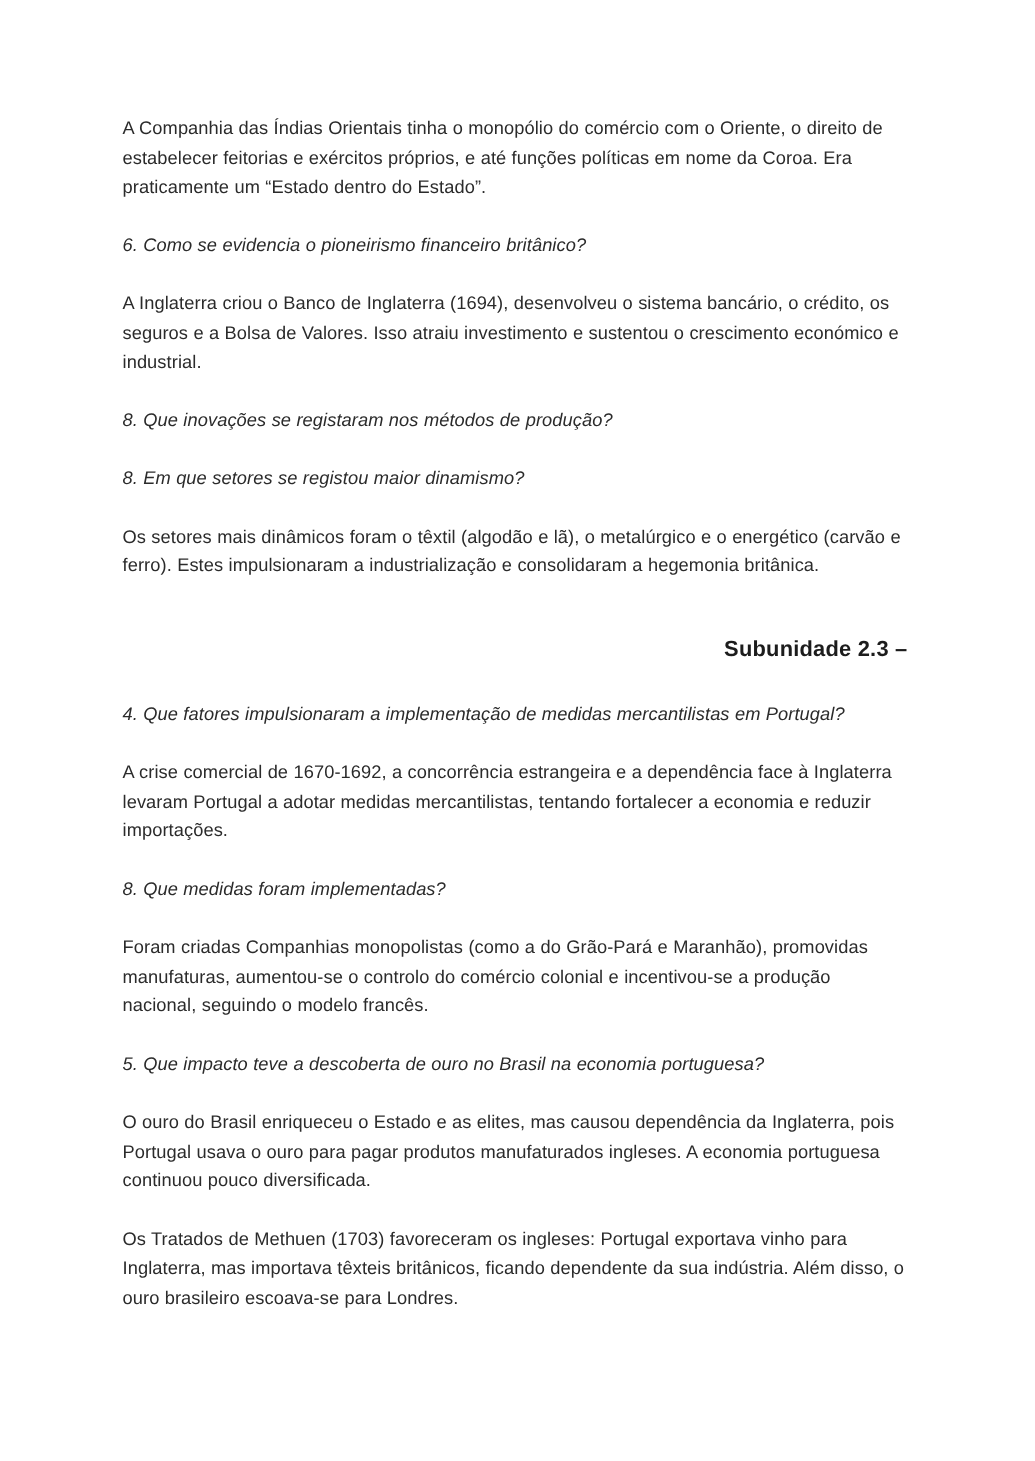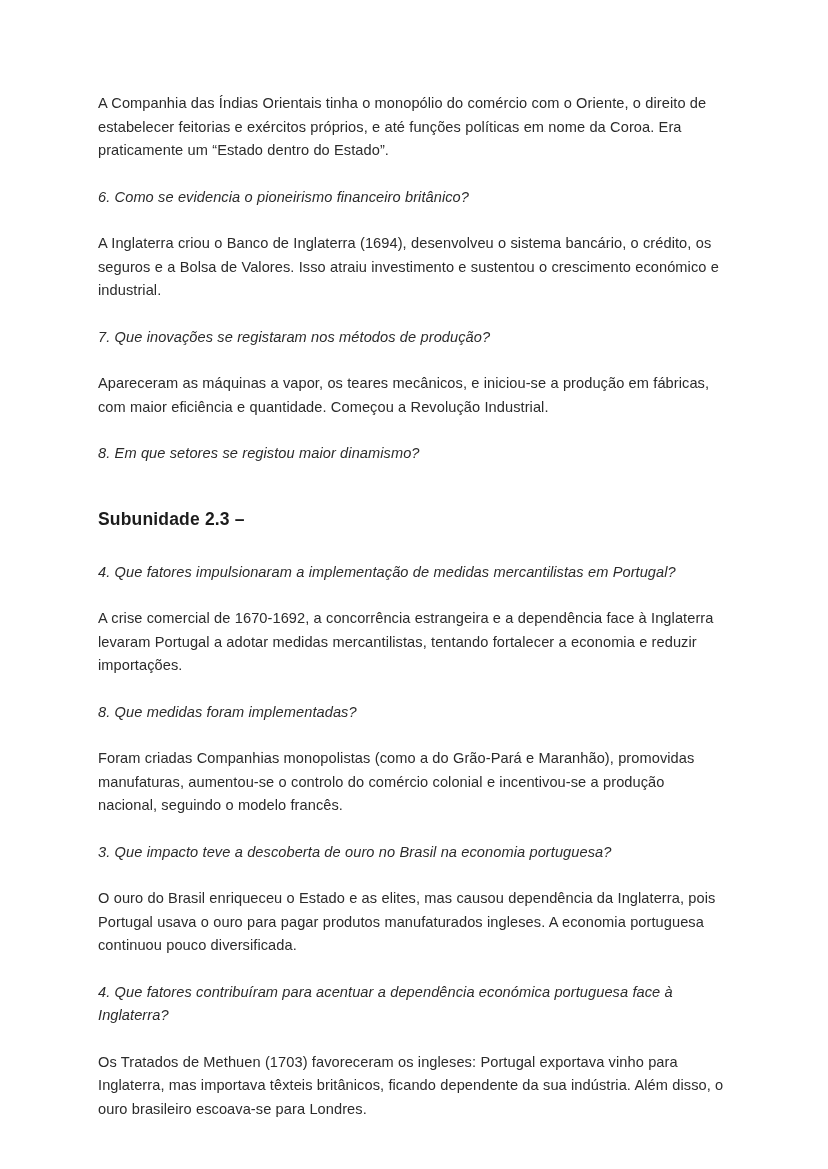--- a/index.html
+++ b/index.html
@@ -42,57 +42,57 @@
     margin-bottom: 23px;
     font-style: italic;
   }
   h2.subheading {
     margin: 42px 0 30px 0;
     font-size: 17.5px;
     line-height: 23px;
     font-weight: bold;
     color: #1c1c1c;
     letter-spacing: 0.01em;
+    text-align: right;
   }
   
   .content > :first-child {
     margin-top: 0;
   }
 </style>
 </head>
 <body>
 
 <div class="page">
   <div class="content">
 
     <p class="para">A Companhia das Índias Orientais tinha o monopólio do comércio com o Oriente, o direito de estabelecer feitorias e exércitos próprios, e até funções políticas em nome da Coroa. Era praticamente um “Estado dentro do Estado”.</p>
 
     <p class="para question">6. Como se evidencia o pioneirismo financeiro britânico?</p>
 
     <p class="para">A Inglaterra criou o Banco de Inglaterra (1694), desenvolveu o sistema bancário, o crédito, os seguros e a Bolsa de Valores. Isso atraiu investimento e sustentou o crescimento económico e industrial.</p>
 
-    <p class="para question">7. Que inovações se registaram nos métodos de produção?</p>
+    <p class="para question">8. Que inovações se registaram nos métodos de produção?</p>
 
-    <p class="para">Apareceram as máquinas a vapor, os teares mecânicos, e iniciou-se a produção em fábricas, com maior eficiência e quantidade. Começou a Revolução Industrial.</p>
 
     <p class="para question">8. Em que setores se registou maior dinamismo?</p>
 
+    <p class="para">Os setores mais dinâmicos foram o têxtil (algodão e lã), o metalúrgico e o energético (carvão e ferro). Estes impulsionaram a industrialização e consolidaram a hegemonia britânica.</p>
 
     <h2 class="subheading">Subunidade 2.3 –</h2>
 
     <p class="para question">4. Que fatores impulsionaram a implementação de medidas mercantilistas em Portugal?</p>
 
     <p class="para">A crise comercial de 1670-1692, a concorrência estrangeira e a dependência face à Inglaterra levaram Portugal a adotar medidas mercantilistas, tentando fortalecer a economia e reduzir importações.</p>
 
     <p class="para question">8. Que medidas foram implementadas?</p>
 
     <p class="para">Foram criadas Companhias monopolistas (como a do Grão-Pará e Maranhão), promovidas manufaturas, aumentou-se o controlo do comércio colonial e incentivou-se a produção nacional, seguindo o modelo francês.</p>
 
-    <p class="para question">3. Que impacto teve a descoberta de ouro no Brasil na economia portuguesa?</p>
+    <p class="para question">5. Que impacto teve a descoberta de ouro no Brasil na economia portuguesa?</p>
 
     <p class="para">O ouro do Brasil enriqueceu o Estado e as elites, mas causou dependência da Inglaterra, pois Portugal usava o ouro para pagar produtos manufaturados ingleses. A economia portuguesa continuou pouco diversificada.</p>
 
-    <p class="para question">4. Que fatores contribuíram para acentuar a dependência económica portuguesa face à Inglaterra?</p>
 
     <p class="para">Os Tratados de Methuen (1703) favoreceram os ingleses: Portugal exportava vinho para Inglaterra, mas importava têxteis britânicos, ficando dependente da sua indústria. Além disso, o ouro brasileiro escoava-se para Londres.</p>
 
   </div>
 </div>
 
 </body></html>

